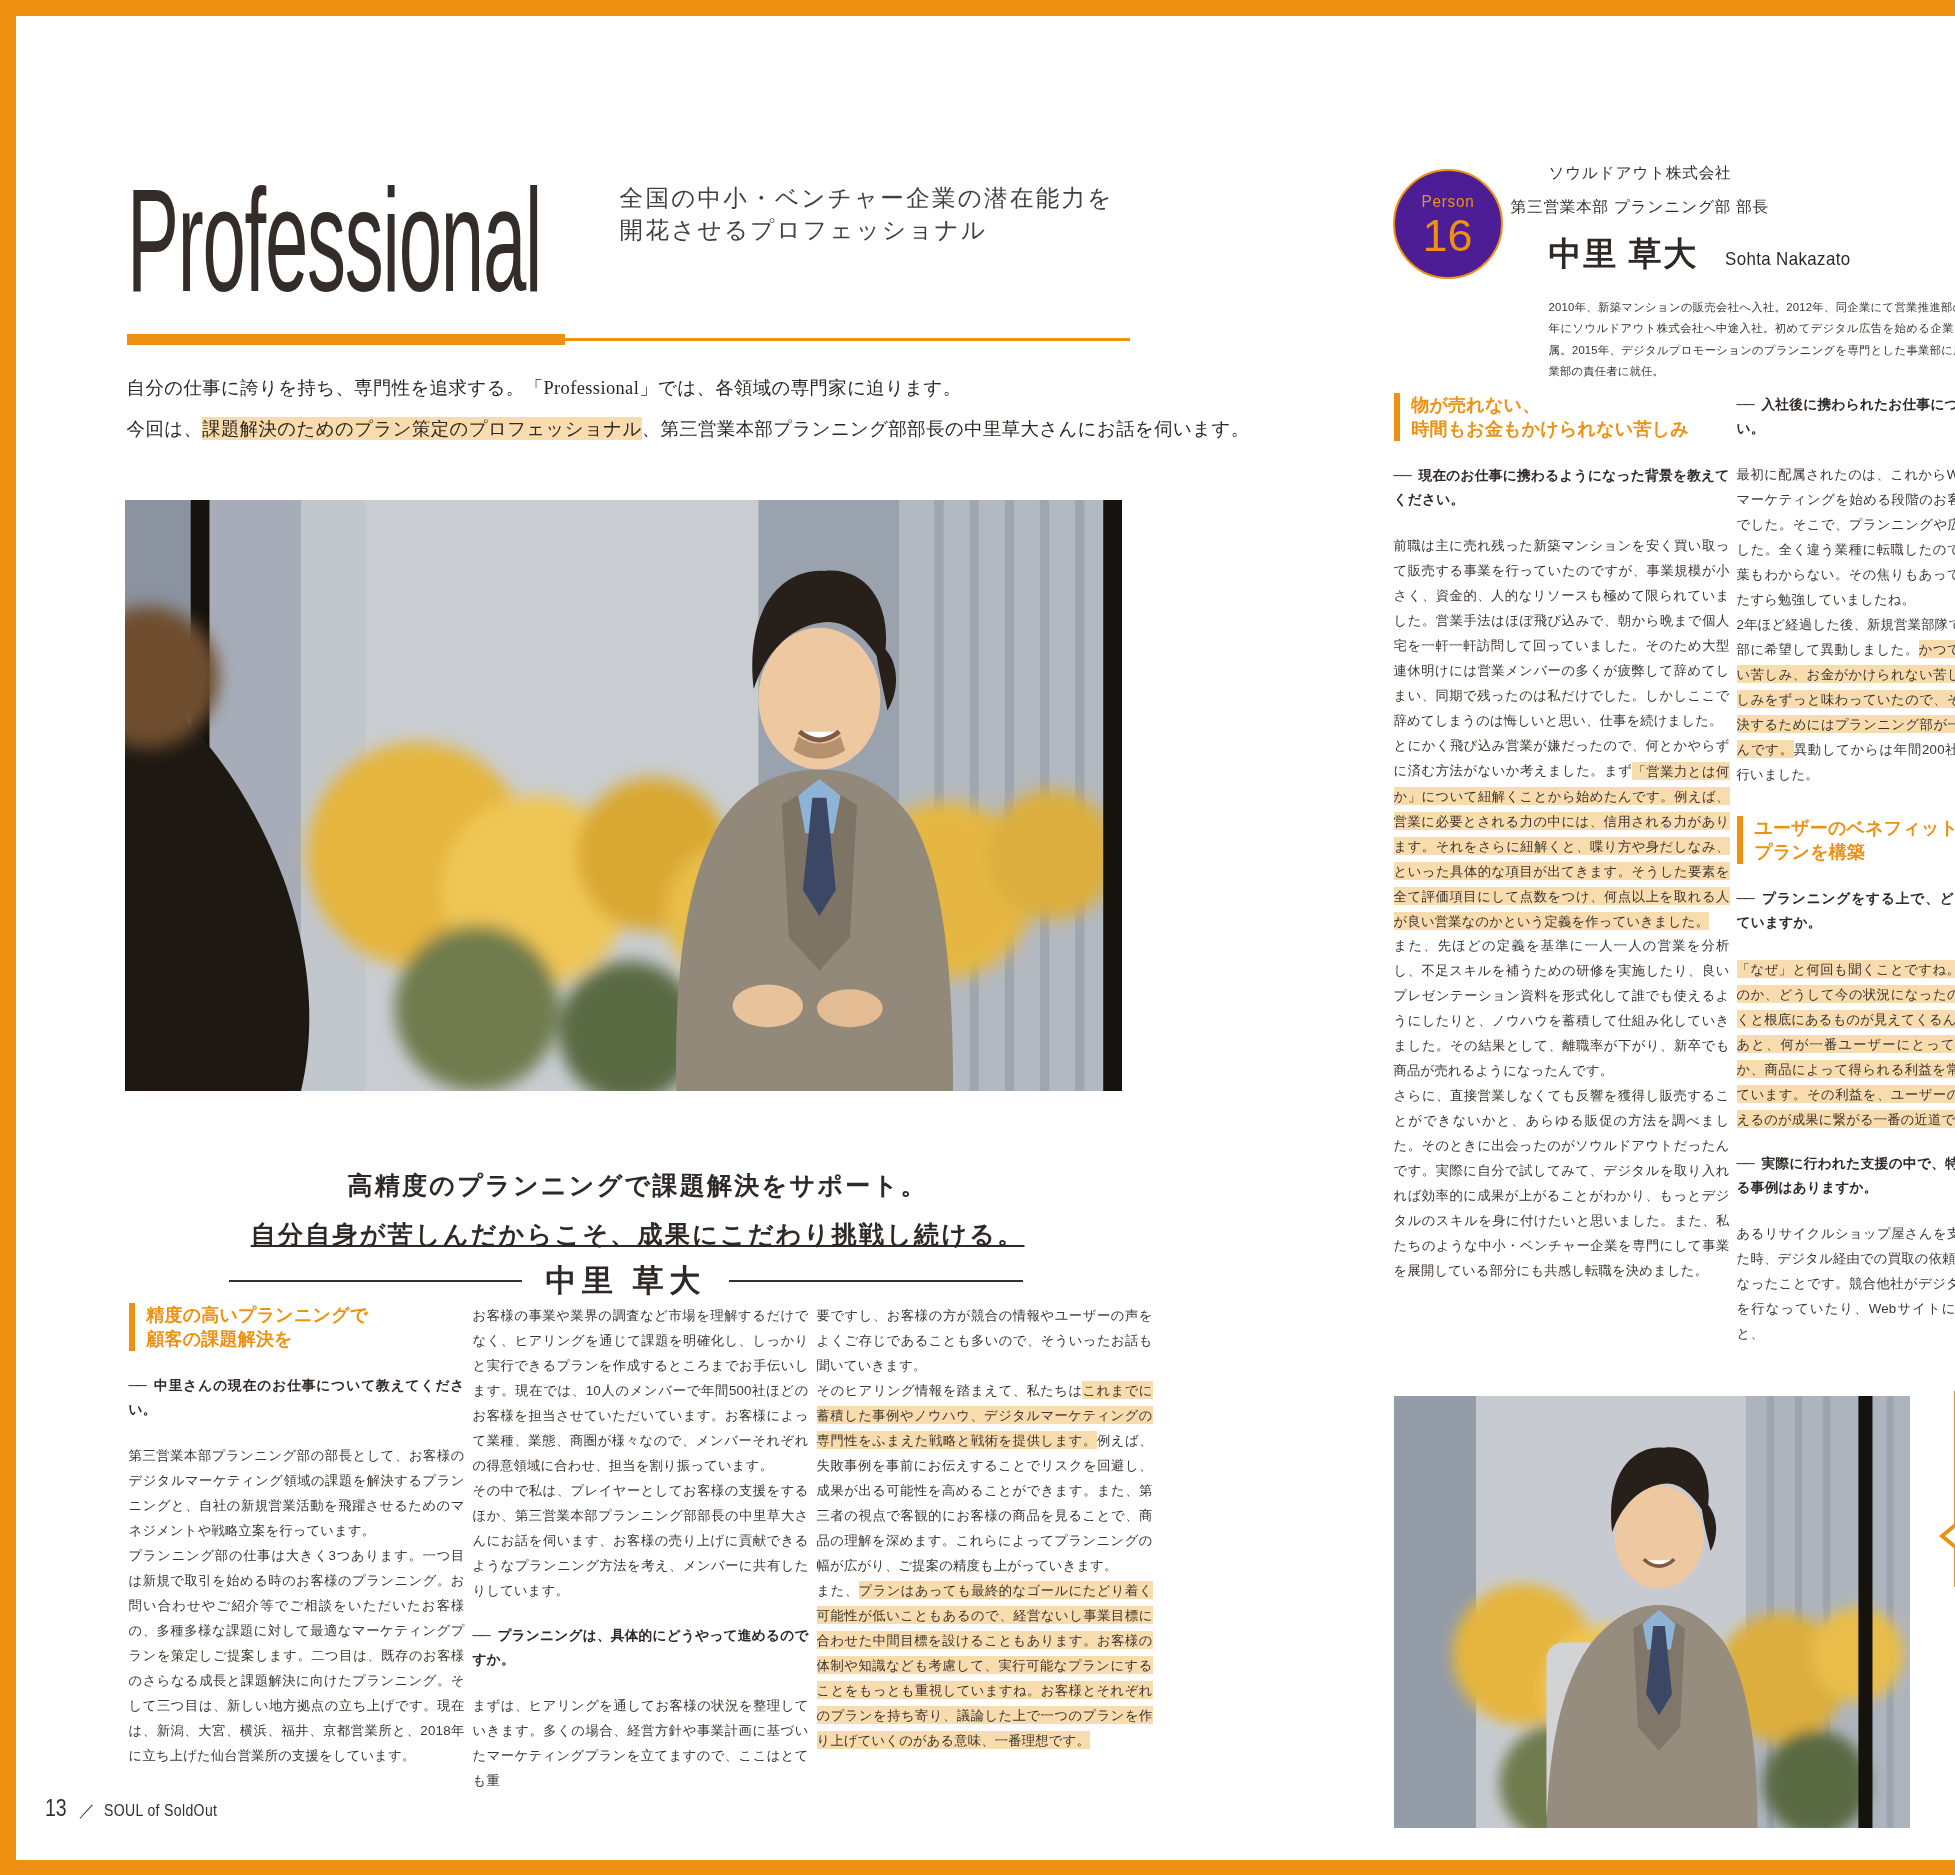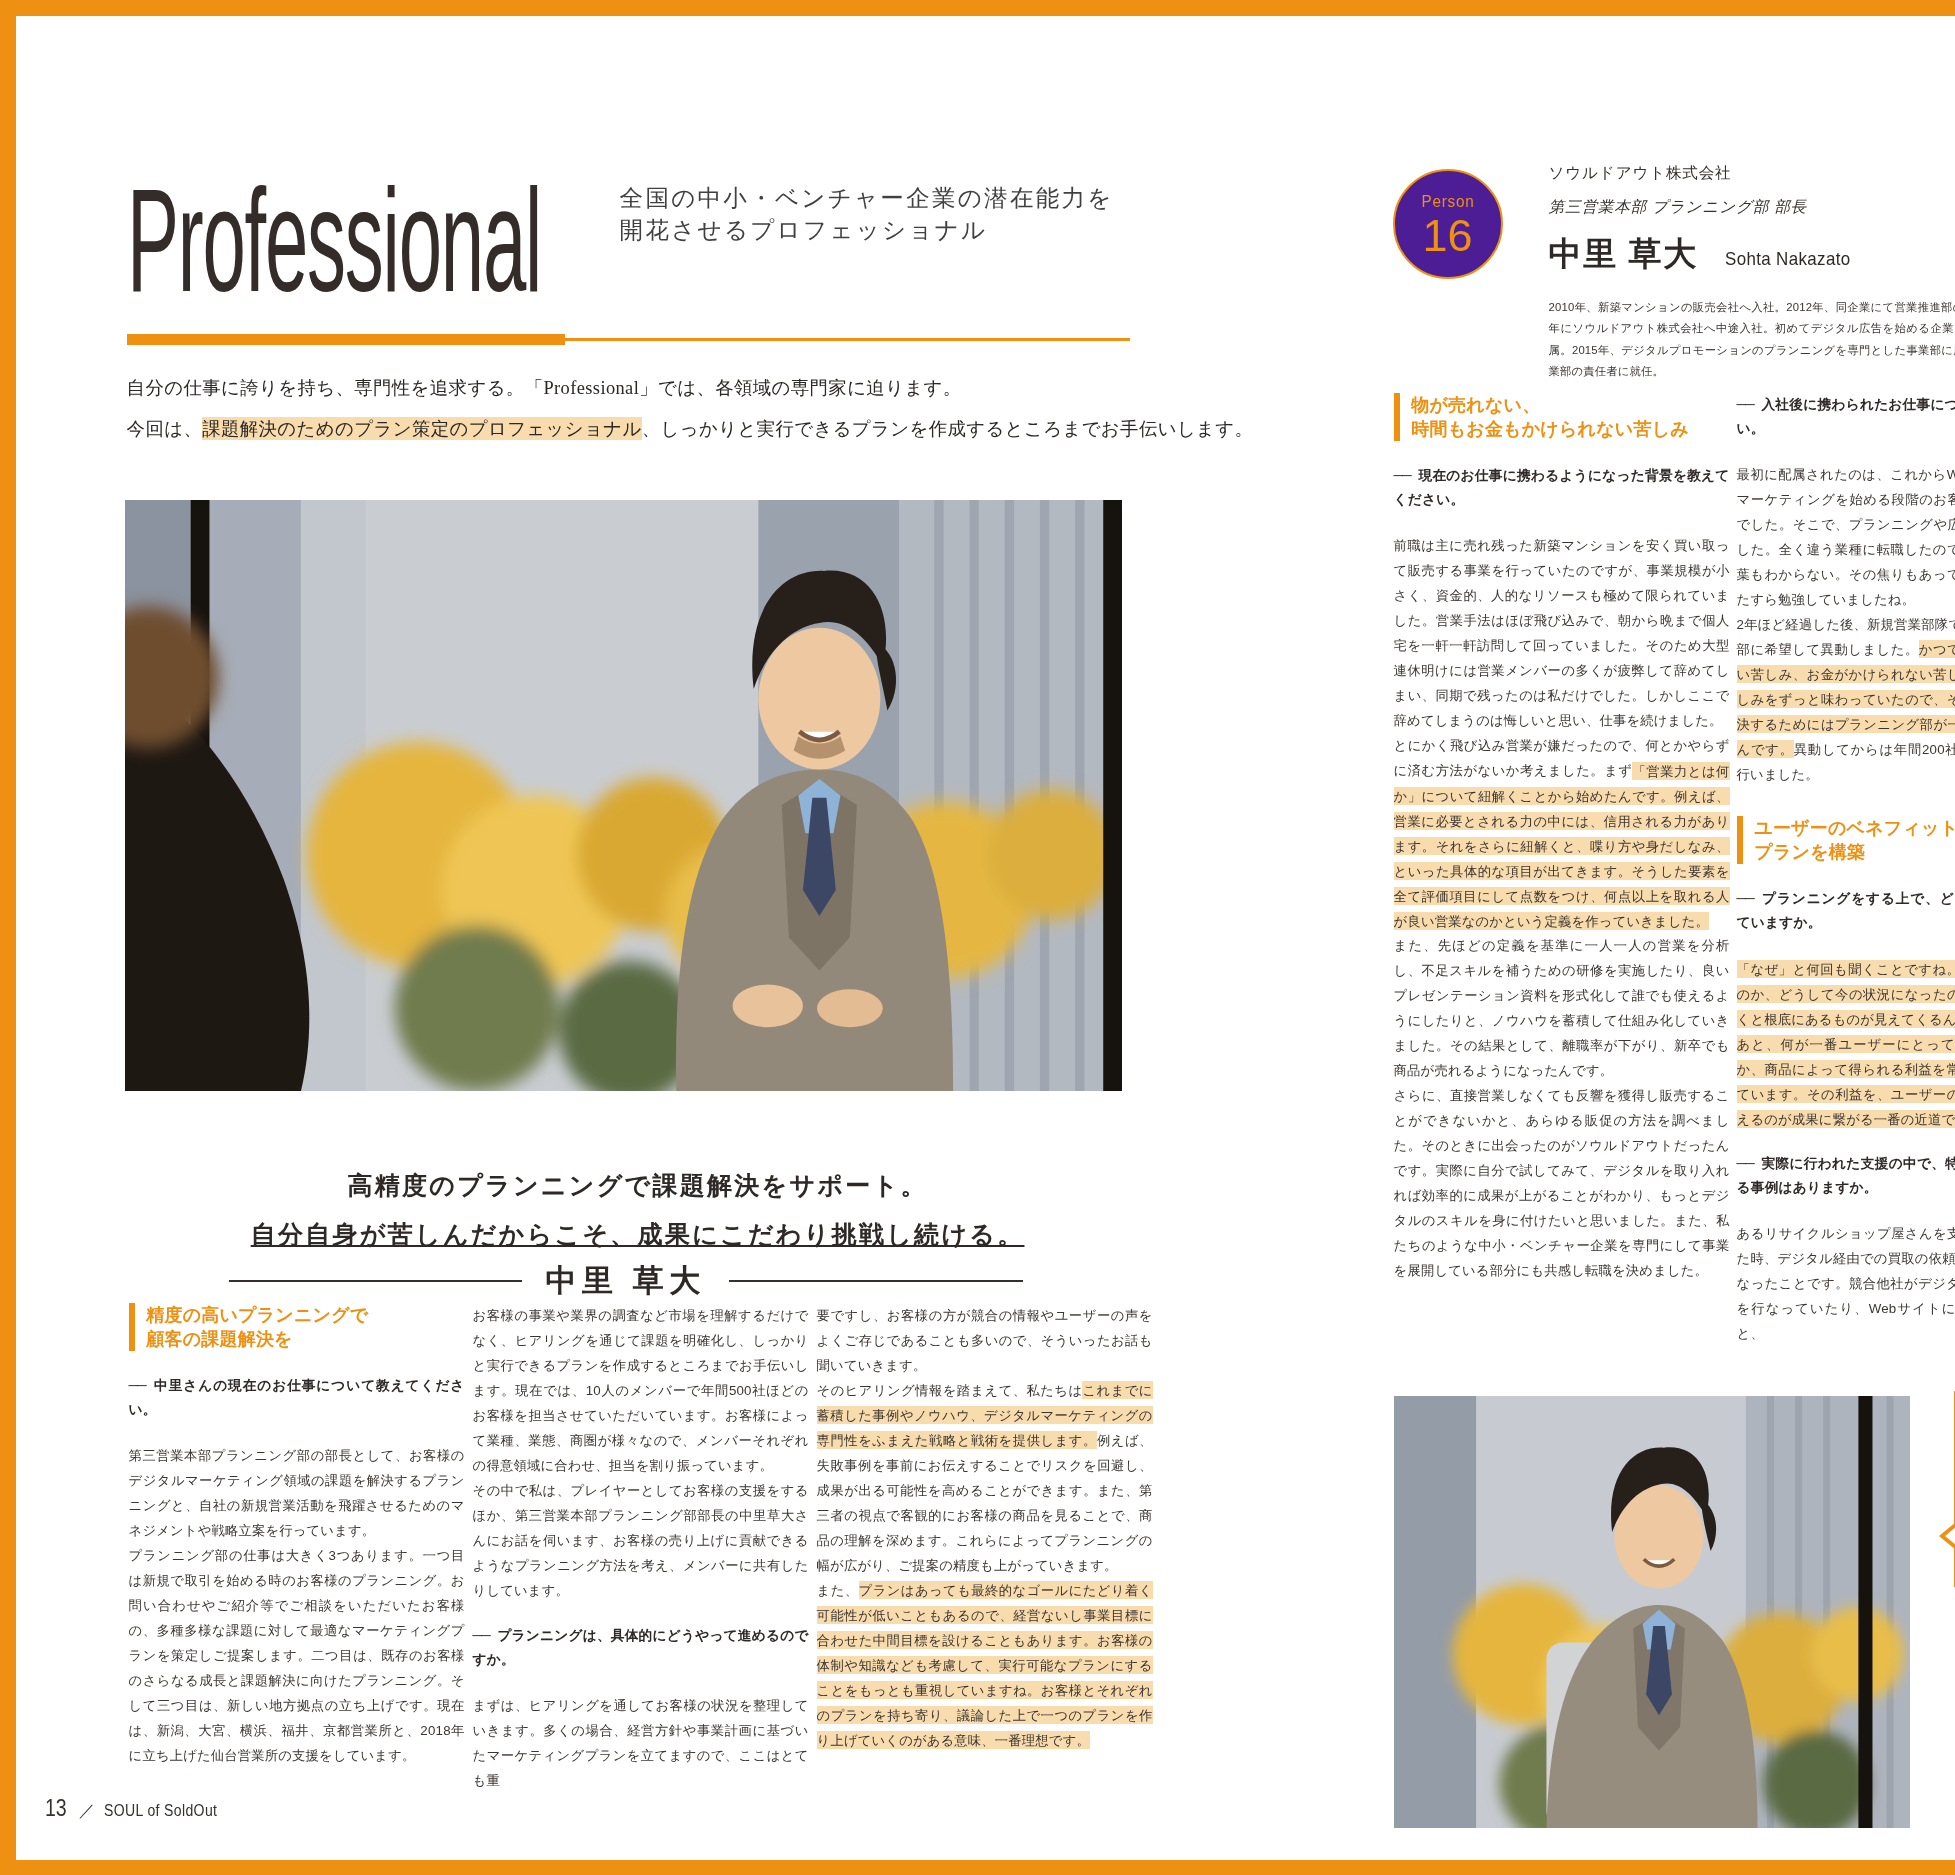--- a/index.html
+++ b/index.html
@@ -72,21 +72,21 @@
     <div class="abs mast-title" style="left:111px;top:151px;">Professional</div>
     <div class="abs" style="left:604px;top:166px;">
       <div class="mast-sub">全国の中小・ベンチャー企業の潜在能力を</div>
       <div class="mast-sub l2">開花させるプロフェッショナル</div>
     </div>
     <div class="abs bar-thick" style="left:111px;top:318px;width:438px;"></div>
     <div class="abs bar-thin" style="left:549px;top:322px;width:565px;"></div>
 
     <div class="abs lead" style="left:111px;top:352px;">
       <div>自分の仕事に誇りを持ち、専門性を追求する。「Professional」では、各領域の専門家に迫ります。</div>
-      <div><span>今回は、</span><span class="hl">課題解決のためのプラン策定のプロフェッショナル</span><span>、しっかりと実行できるプランを作成するところまでお手伝いします。</span></div>
+      <div><span>今回は、</span><span class="hl">課題解決のためのプラン策定のプロフェッショナル</span><span>、第三営業本部プランニング部部長の中里草大さんにお話を伺います。</span></div>
     </div>
 
     <div class="abs photo" style="left:109px;top:484px;width:997px;height:591px;">
       <svg viewBox="0 0 850 500" preserveAspectRatio="none">
         <defs>
             <filter id="b1" x="-40%" y="-40%" width="180%" height="180%">
               <feGaussianBlur stdDeviation="7"></feGaussianBlur>
             </filter>
           </defs>
         <rect width="850" height="500" fill="#c9cdd2"></rect>
@@ -164,21 +164,21 @@
       <p>要ですし、お客様の方が競合の情報やユーザーの声をよくご存じであることも多いので、そういったお話も聞いていきます。</p>
       <p><span>そのヒアリング情報を踏まえて、私たちは</span><span class="hl">これまでに蓄積した事例やノウハウ、デジタルマーケティングの専門性をふまえた戦略と戦術を提供します。</span><span>例えば、失敗事例を事前にお伝えすることでリスクを回避し、成果が出る可能性を高めることができます。また、第三者の視点で客観的にお客様の商品を見ることで、商品の理解を深めます。これらによってプランニングの幅が広がり、ご提案の精度も上がっていきます。</span></p>
       <p><span>また、</span><span class="hl">プランはあっても最終的なゴールにたどり着く可能性が低いこともあるので、経営ないし事業目標に合わせた中間目標を設けることもあります。お客様の体制や知識なども考慮して、実行可能なプランにすることをもっとも重視していますね。お客様とそれぞれのプランを持ち寄り、議論した上で一つのプランを作り上げていくのがある意味、一番理想です。</span></p>
     </div>
 
     <div class="abs person-badge" style="left:1377px;top:153px;">
       <div class="person-word">Person</div>
       <div class="person-no">16</div>
     </div>
     <div class="abs prof-company" style="left:1533px;top:147px;">ソウルドアウト株式会社</div>
-    <div class="abs prof-dept" style="left:1533px;top:181px;font-style:italic;">第三営業本部 プランニング部 部長</div>
+    <div class="abs prof-dept" style="left:1495px;top:181px;">第三営業本部 プランニング部 部長</div>
     <div class="abs prof-name-row" style="left:1533px;top:216px;">
       <div class="prof-name">中里 草大</div>
       <div class="prof-romaji">Sohta Nakazato</div>
     </div>
     <div class="abs prof-bio" style="left:1533px;top:281px;width:536px;">2010年、新築マンションの販売会社へ入社。2012年、同企業にて営業推進部の立ち上げを経験。2013年にソウルドアウト株式会社へ中途入社。初めてデジタル広告を始める企業を対象とした事業部に所属。2015年、デジタルプロモーションのプランニングを専門とした事業部に所属。2018年より、同事業部の責任者に就任。</div>
 
     <div class="abs col" style="left:1378px;top:377px;">
       <div class="sec">
         <div>物が売れない、</div>
         <div>時間もお金もかけられない苦しみ</div>

